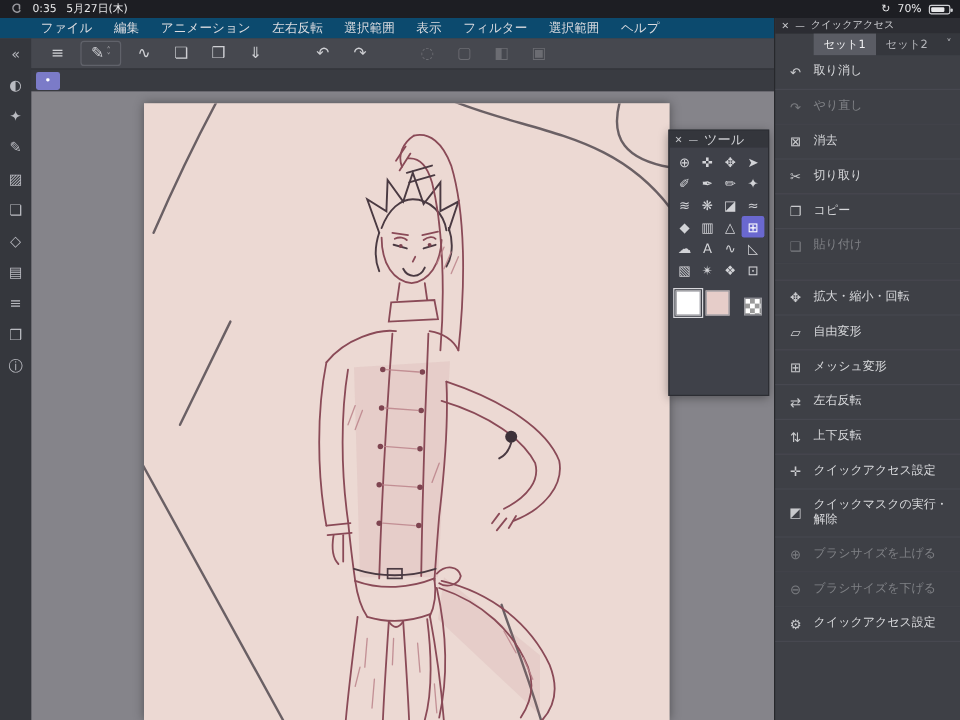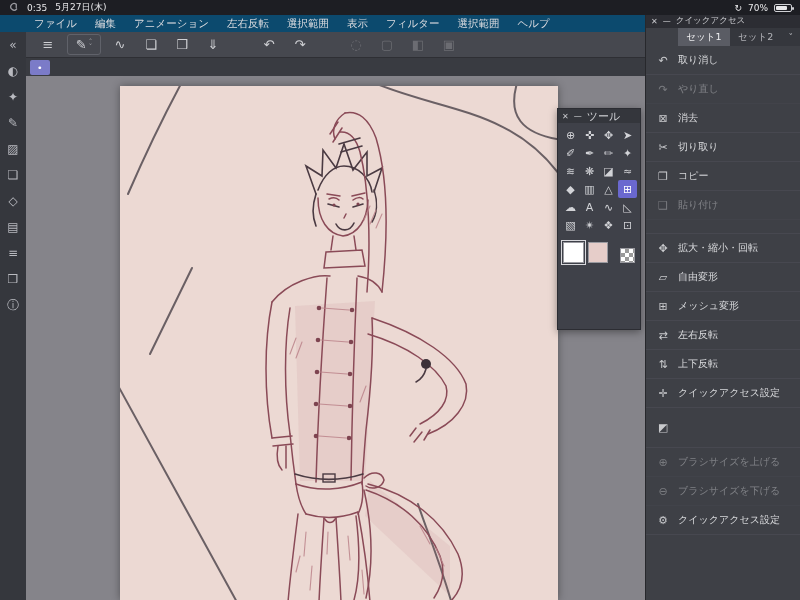--- a/index.html
+++ b/index.html
@@ -391,20 +391,21 @@
       <div class="qa-item">
         <span class="qa-ico">⇅</span>
         <span class="qa-label">上下反転</span>
       </div>
       <div class="qa-item">
         <span class="qa-ico">✛</span>
         <span class="qa-label">クイックアクセス設定</span>
       </div>
       <div class="qa-item" style="min-height:40px;">
         <span class="qa-ico">◩</span>
+        <span class="qa-label">クイックマスクの実行・解除</span>
       </div>
       <div class="qa-item disabled">
         <span class="qa-ico">⊕</span>
         <span class="qa-label">ブラシサイズを上げる</span>
       </div>
       <div class="qa-item disabled">
         <span class="qa-ico">⊖</span>
         <span class="qa-label">ブラシサイズを下げる</span>
       </div>
       <div class="qa-item">

